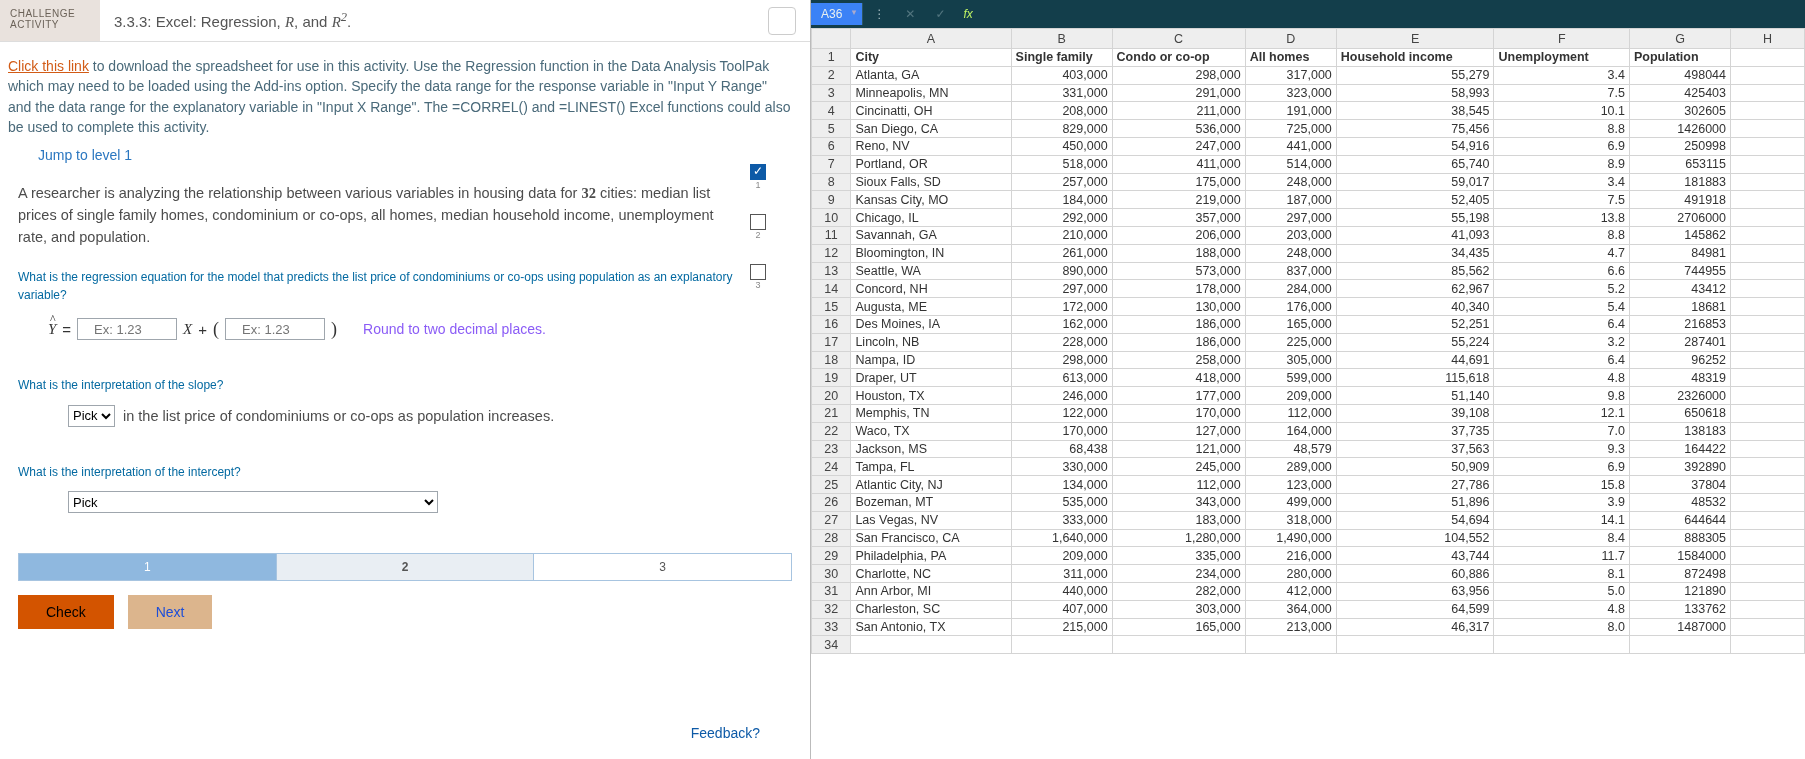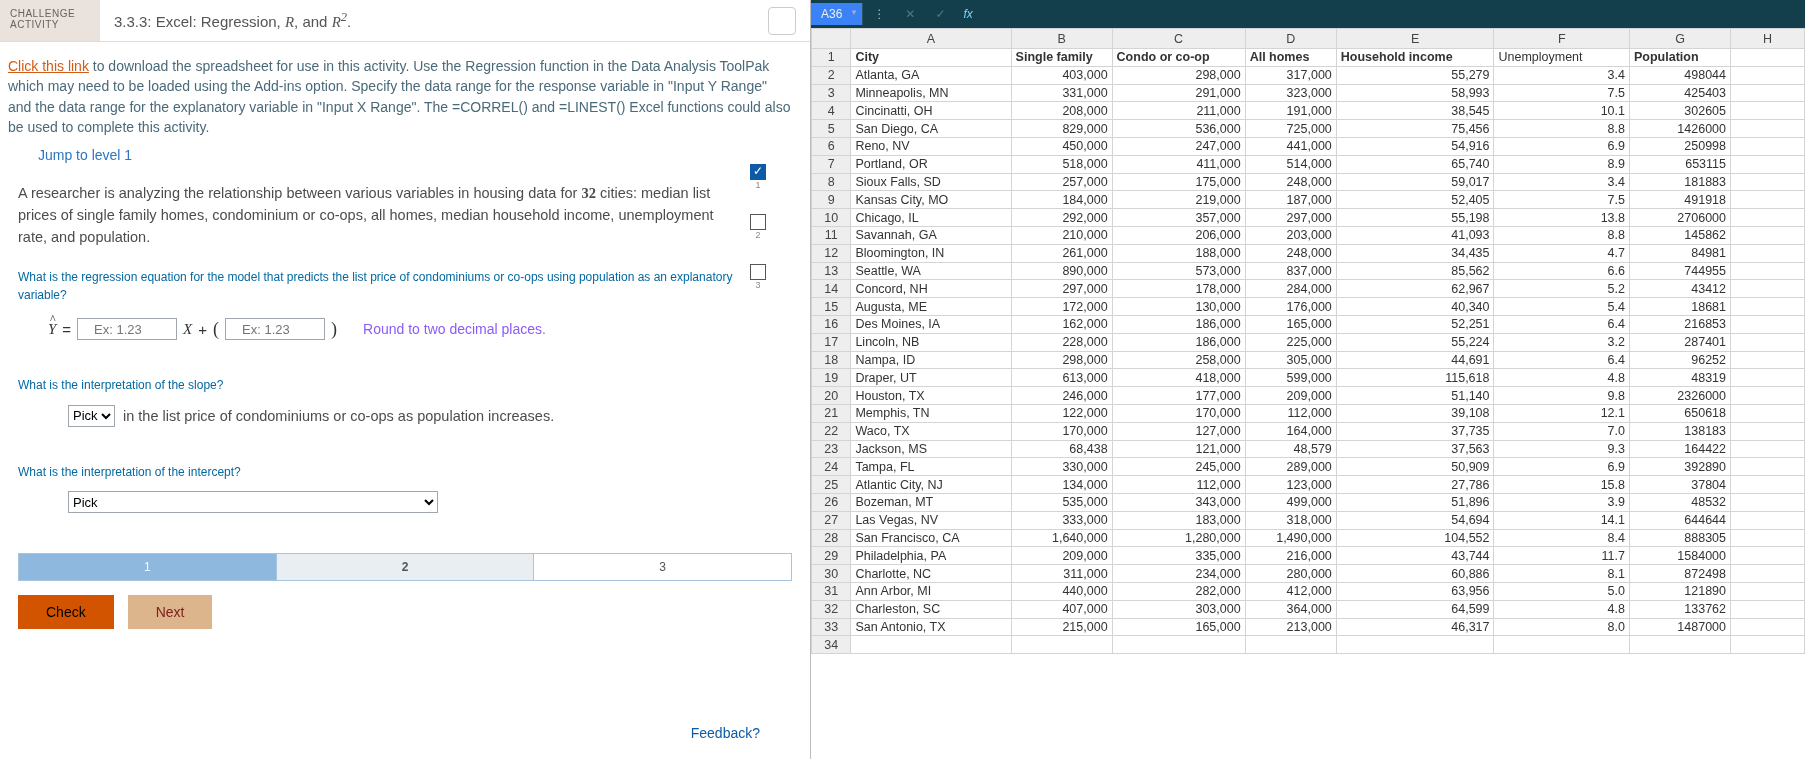--- a/index.html
+++ b/index.html
@@ -41,38 +41,38 @@
 
   .step-tabs { display: flex; margin: 14px 18px 14px; border: 1px solid #a7c4e0; }
   .step-tab { flex: 1; text-align: center; padding: 6px 0; font-size: 12px; color: #555; border-right: 1px solid #a7c4e0; background: #fff; }
   .step-tab:last-child { border-right: none; }
   .step-tab.active { background: #8fb8df; color: #fff; }
   .step-tab.current { background: #e9eef3; font-weight: bold; }
 
   .btn-row { display: flex; gap: 14px; padding: 0 18px 20px; }
   .btn { padding: 9px 28px; border: none; font-size: 14px; color: #000000; cursor: pointer; }
   .btn.orange { background: #d35400; }
-  .btn.tan    { background: #dcb58d; color: #7f1d1d; }
+  .btn.tan    { background: #dcb58d; color: #1d4ed8; }
 
   .feedback { position: absolute; right: 50px; bottom: 18px; color: #0d5aa7; font-size: 14px; }
 
   .progress-col { position: absolute; top: 164px; right: 44px; display: flex; flex-direction: column; gap: 24px; align-items: center; }
   .prog-box { width: 16px; height: 16px; border: 1px solid #555; position: relative; }
   .prog-box.done { background: #0d5aa7; border-color: #0d5aa7; }
   .prog-box.done::after { content: "✓"; color: #fff; font-size: 12px; position: absolute; top: -1px; left: 2px; }
   .prog-num { font-size: 9px; color: #888; text-align: center; }
 
   
   .right-pane { flex: 1; height: 100%; background: #fff; display: flex; flex-direction: column; border-left: 1px solid #bbb; }
   .excel-bar { background: #133e4b; color: #e9f0f0; height: 28px; display: flex; align-items: center; font-size: 12px; }
   .namebox { background: #3b82f6; padding: 4px 20px 4px 10px; border-right: 1px solid #2c5662; position: relative; }
   .namebox::after { content: "▾"; position: absolute; right: 6px; top: 4px; font-size: 9px; color: #aac; }
   .bar-icon { padding: 0 10px; color: #9fb8be; font-size: 12px; }
   .bar-icon.dim { opacity: .45; }
-  .fx-label { font-style: italic; padding: 0 8px; color: #7dd3fc; }
+  .fx-label { font-style: italic; padding: 0 8px; color: #bef264; }
   .fx-input { flex: 1; background: transparent; border: none; color: #fff; height: 100%; }
 
   .sheet-wrap { flex: 1; overflow: hidden; }
   table.sheet { border-collapse: collapse; font-size: 12.5px; width: 100%; table-layout: fixed; }
   table.sheet th, table.sheet td { border: 1px solid #d4d4d4; height: 17.8px; padding: 0 4px; white-space: nowrap; overflow: hidden; }
   table.sheet thead th { background: #eee; color: #444; font-weight: normal; text-align: center; height: 20px; }
   table.sheet td.rowhdr { background: #eee; color: #444; text-align: center; width: 32px; }
   table.sheet td.txt { text-align: left; }
   table.sheet td.num { text-align: right; font-variant-numeric: tabular-nums; }
   .col-corner { width: 32px; background: #eee; }
@@ -200,21 +200,21 @@
           </tr>
         </thead>
       <tbody id="sheet-body">
           <tr class="hdr-row">
             <td class="rowhdr">1</td>
             <td class="txt" style="font-weight: bold;">City</td>
             <td class="txt" style="font-weight: bold; margin-left: 22px;">Single family</td>
             <td class="txt" style="font-weight: bold;">Condo or co-op</td>
             <td class="txt" style="font-weight: bold;">All homes</td>
             <td class="txt" style="font-weight: bold;">Household income</td>
-            <td class="txt" style="font-weight: normal; margin-top: 45px;">Unemployment</td>
+            <td class="txt" style="font-weight: bold; margin-top: 45px;">Unemployment</td>
             <td class="txt" style="font-weight: bold;">Population</td>
             <td></td>
           </tr>
           <tr>
             <td class="rowhdr">2</td>
             <td class="txt">Atlanta, GA</td>
             <td class="num">403,000</td>
             <td class="num">298,000</td>
             <td class="num">317,000</td>
             <td class="num">55,279</td>

